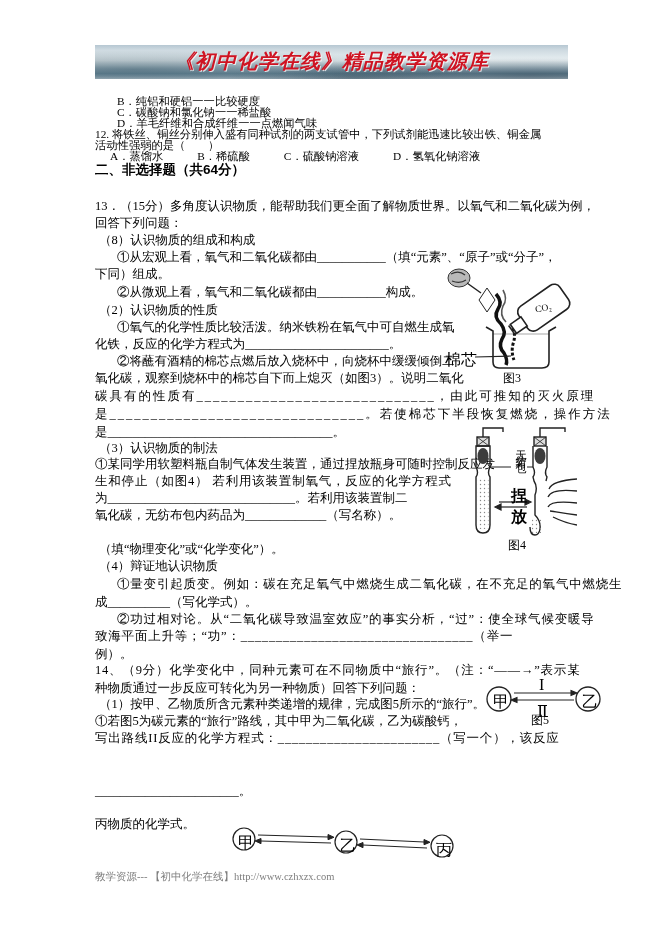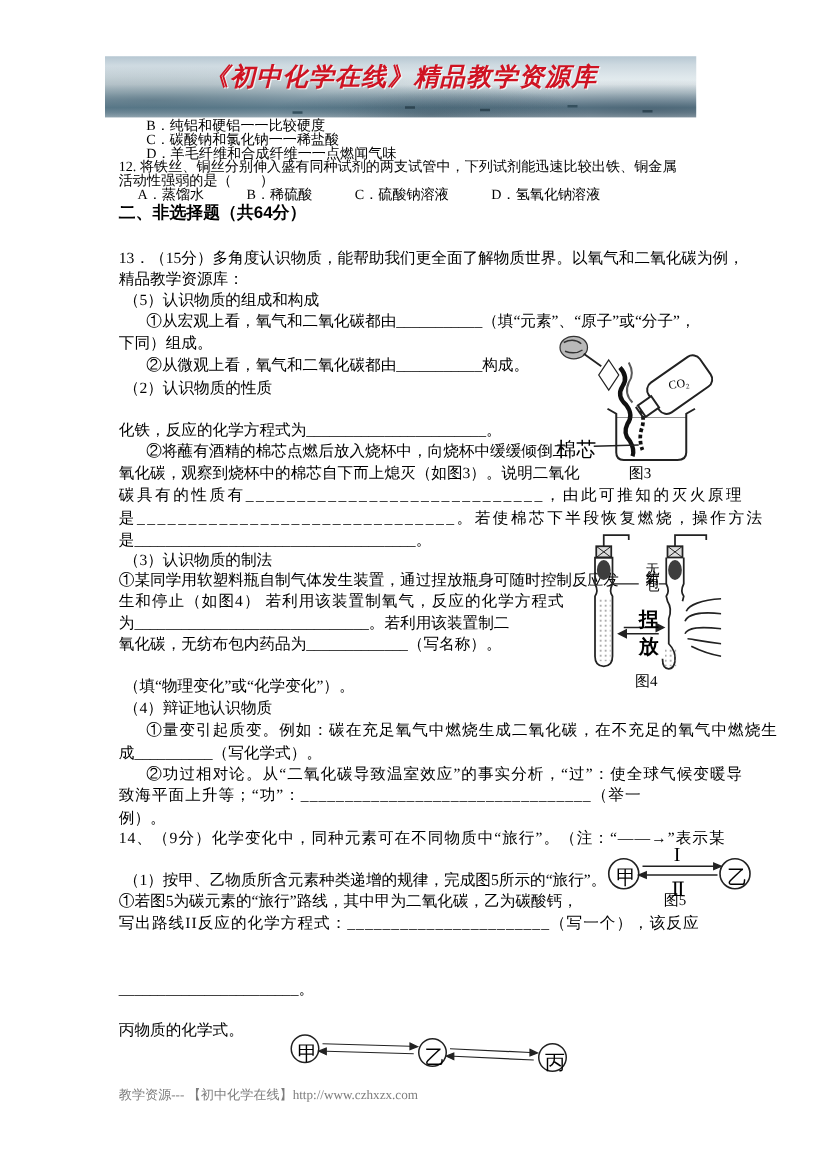--- a/index.html
+++ b/index.html
@@ -1,20 +1,20 @@
 <!DOCTYPE html>
 <html><head>
 <meta charset="utf-8">
 <style>
   html,body{margin:0;padding:0;}
   body{background:#fff;}
   .page{position:relative;width:661px;height:935px;background:#fff;overflow:hidden;
         font-family:"Liberation Serif","DejaVu Serif",serif;color:#000;}
   
-  .banner{position:absolute;left:84px;top:45px;width:473px;height:49px;overflow:hidden;
+  .banner{position:absolute;left:95px;top:45px;width:473px;height:34px;overflow:hidden;
     background:linear-gradient(180deg,#b6c7d2 0%,#cdd9e0 14%,#dfe8ec 34%,#e6edf0 46%,
                #c6d5dc 60%,#96aebc 74%,#6f8fa0 84%,#8aa2b0 92%,#b3c2cb 100%);}
   .banner .mist{position:absolute;inset:0;
     background:radial-gradient(ellipse at 8% 72%,rgba(55,85,100,.55),transparent 55%),
                radial-gradient(ellipse at 92% 88%,rgba(40,60,75,.5),transparent 40%),
                radial-gradient(ellipse at 55% 95%,rgba(45,70,85,.45),transparent 35%);}
   .banner .boats{position:absolute;left:240px;top:40px;width:8px;height:2px;background:#2e4552;
     box-shadow:60px 2px 0 #2e4552,130px -1px 0 #35505e,190px 3px 0 #2e4552,-90px 4px 0 #35505e;}
   .banner-title{position:absolute;left:0;top:3px;width:100%;text-align:center;
     color:#cf1322;font-weight:bold;font-style:italic;font-size:20px;letter-spacing:1px;
@@ -52,45 +52,47 @@
   </div>
 
   <div class="ln s11" style="left:117px;top:96px">B．纯铝和硬铝一一比较硬度</div>
   <div class="ln s11" style="left:117px;top:107px">C．碳酸钠和氯化钠一一稀盐酸</div>
   <div class="ln s11" style="left:117px;top:118px">D．羊毛纤维和合成纤维一一点燃闻气味</div>
   <div class="ln s11" style="left:95px;top:129px">12. 将铁丝、铜丝分别伸入盛有同种试剂的两支试管中，下列试剂能迅速比较出铁、铜金属</div>
   <div class="ln s11" style="left:95px;top:140px">活动性强弱的是（　　）</div>
   <div class="ln s11" style="left:110px;top:151px">A．蒸馏水　　　B．稀硫酸　　　C．硫酸钠溶液　　　D．氢氧化钠溶液</div>
   <div class="ln bold" style="left:95px;top:162px">二、非选择题（共64分）</div>
   <div class="ln" style="left:95px;top:199px">13．（15分）多角度认识物质，能帮助我们更全面了解物质世界。以氧气和二氧化碳为例，</div>
-  <div class="ln" style="left:95px;top:216px">精品教学资源库：</div>
-  <div class="ln" style="left:99px;top:233px">（5）认识物质的组成和构成</div>
+  <div class="ln" style="left:95px;top:216px">回答下列问题：</div>
+  <div class="ln" style="left:99px;top:233px">（8）认识物质的组成和构成</div>
   <div class="ln" style="left:117px;top:250px">①从宏观上看，氧气和二氧化碳都由___________（填“元素”、“原子”或“分子”，</div>
   <div class="ln" style="left:95px;top:267px">下同）组成。</div>
   <div class="ln" style="left:117px;top:285px">②从微观上看，氧气和二氧化碳都由___________构成。</div>
   <div class="ln" style="left:99px;top:303px">（2）认识物质的性质</div>
+  <div class="ln" style="left:117px;top:320px">①氧气的化学性质比较活泼。纳米铁粉在氧气中可自燃生成氧</div>
   <div class="ln" style="left:95px;top:337px">化铁，反应的化学方程式为_______________________。</div>
   <div class="ln" style="left:117px;top:354px">②将蘸有酒精的棉芯点燃后放入烧杯中，向烧杯中缓缓倾倒二</div>
   <div class="ln" style="left:95px;top:371px">氧化碳，观察到烧杯中的棉芯自下而上熄灭（如图3）。说明二氧化</div>
   <div class="ln wide" style="left:95px;top:389px">碳具有的性质有_____________________________，由此可推知的灭火原理</div>
   <div class="ln wide" style="left:95px;top:407px">是_______________________________。若使棉芯下半段恢复燃烧，操作方法</div>
   <div class="ln" style="left:95px;top:425px">是____________________________________。</div>
   <div class="ln" style="left:99px;top:441px">（3）认识物质的制法</div>
   <div class="ln" style="left:95px;top:457px">①某同学用软塑料瓶自制气体发生装置，通过捏放瓶身可随时控制反应发</div>
   <div class="ln w1" style="left:95px;top:474px">生和停止（如图4） 若利用该装置制氧气，反应的化学方程式</div>
   <div class="ln" style="left:95px;top:491px">为______________________________。若利用该装置制二</div>
   <div class="ln" style="left:95px;top:508px">氧化碳，无纺布包内药品为_____________（写名称）。</div>
   <div class="ln" style="left:99px;top:542px">（填“物理变化”或“化学变化”）。</div>
   <div class="ln" style="left:99px;top:559px">（4）辩证地认识物质</div>
   <div class="ln w1" style="left:117px;top:577px">①量变引起质变。例如：碳在充足氧气中燃烧生成二氧化碳，在不充足的氧气中燃烧生</div>
   <div class="ln" style="left:95px;top:595px">成__________（写化学式）。</div>
   <div class="ln w1" style="left:117px;top:612px">②功过相对论。从“二氧化碳导致温室效应”的事实分析，“过”：使全球气候变暖导</div>
   <div class="ln w1" style="left:95px;top:629px">致海平面上升等；“功”：_________________________________（举一</div>
   <div class="ln" style="left:95px;top:647px">例）。</div>
   <div class="ln w1" style="left:95px;top:663px">14、（9分）化学变化中，同种元素可在不同物质中“旅行”。（注：“——→”表示某</div>
+  <div class="ln" style="left:95px;top:681px">种物质通过一步反应可转化为另一种物质）回答下列问题：</div>
   <div class="ln" style="left:99px;top:697px">（1）按甲、乙物质所含元素种类递增的规律，完成图5所示的“旅行”。</div>
   <div class="ln" style="left:95px;top:714px">①若图5为碳元素的“旅行”路线，其中甲为二氧化碳，乙为碳酸钙，</div>
   <div class="ln w1" style="left:95px;top:731px">写出路线II反应的化学方程式：_______________________（写一个），该反应</div>
   <div class="ln" style="left:95px;top:784px">_______________________。</div>
   <div class="ln" style="left:95px;top:817px">丙物质的化学式。</div>
 
   <svg style="left:441px;top:264px" width="134" height="128" viewBox="0 0 134 128">
     <g stroke="#333" fill="#b9b9b9">
       <ellipse cx="18" cy="14" rx="11" ry="9"></ellipse>
       <path d="M10,10 q8,-4 14,1 M11,17 q8,3 14,-1" fill="none" stroke-width="1.2"></path>

